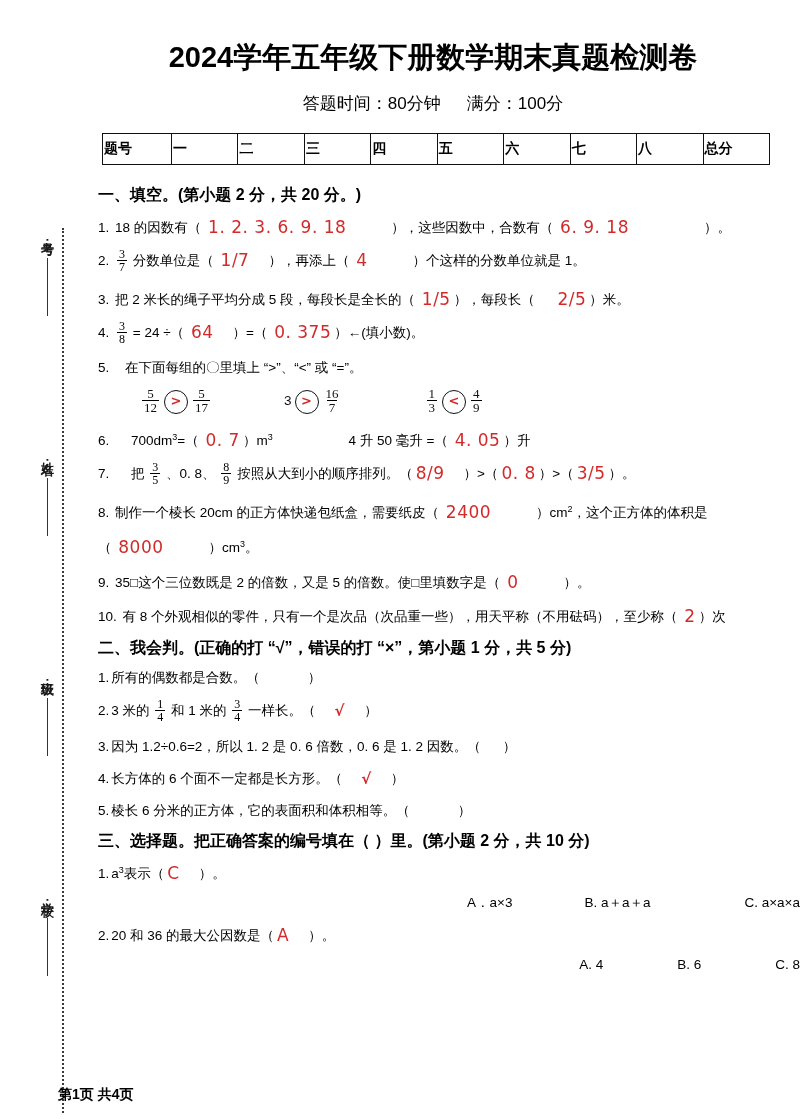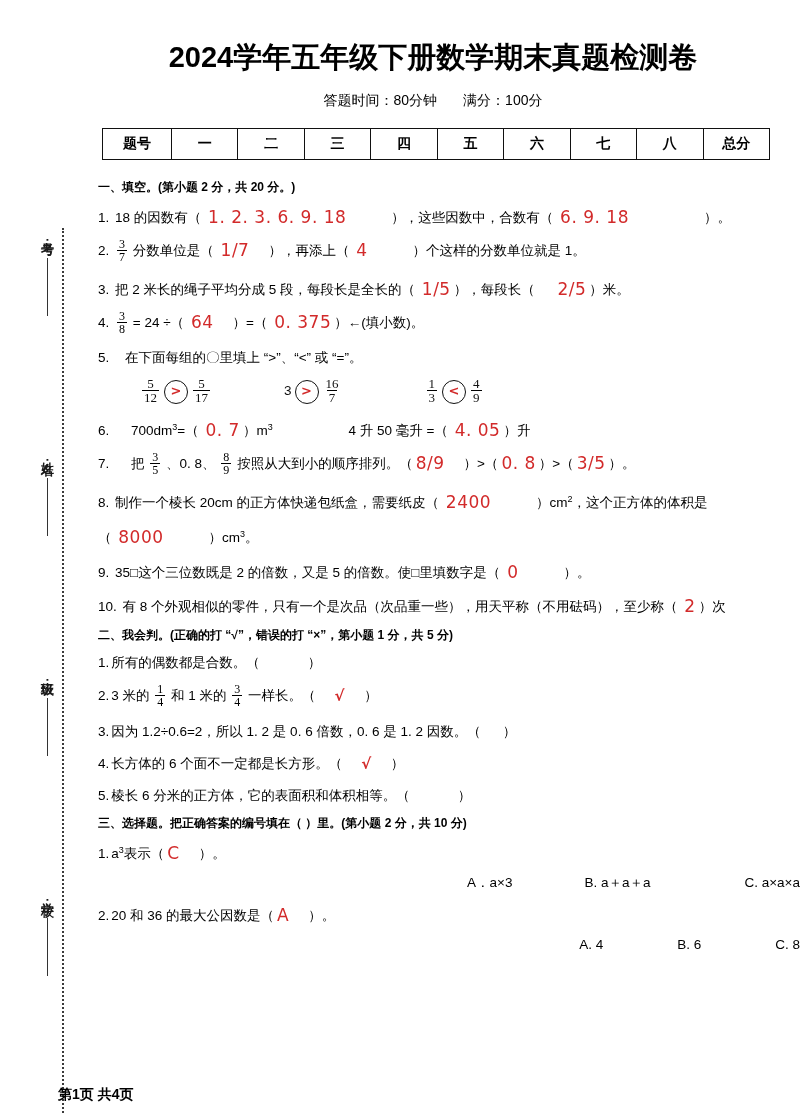--- a/index.html
+++ b/index.html
@@ -71,56 +71,56 @@
     font-size: 29px;
     letter-spacing: 0px;
     color: #000;
     white-space: nowrap;
     margin-left: -22px;
   }
   #doc-subtitle {
     margin: 14px 0 0 -22px;
     text-align: center;
     font-family: "Liberation Sans", "DejaVu Sans", sans-serif;
-    font-size: 14px;
+    font-size: 17px;
     color: #000;
   }
   #doc-subtitle .gap { display:inline-block; width: 26px; }
 
   
   #score-table {
     margin: 18px 0 0 14px;
     border-collapse: collapse;
     width: 668px;
     table-layout: fixed;
   }
   #score-table td {
     border: 1.2px solid #111;
     height: 28px;
-    text-align: center;
+    text-align: left;
     vertical-align: middle;
     font-family: "Liberation Sans", "DejaVu Sans", sans-serif;
     font-weight: bold;
     font-size: 14px;
     color: #000;
   }
   #score-table td.label-cell { width: 66px; }
   #score-table tr.score-row td { height: 30px; }
 
   
   #content {
     margin: 20px 0 0 0;
     padding-left: 10px;
     font-size: 13.5px;
     line-height: 1.25;
   }
   .sec-head {
     font-family: "Liberation Sans", "DejaVu Sans", sans-serif;
     font-weight: bold;
-    font-size: 12px;
+    font-size: 16px;
     margin: 9px 0 9px 0;
     color: #000;
   }
   .q {
     font-family: "Liberation Sans", "DejaVu Sans", sans-serif;
     font-size: 13.5px;
     margin: 0 0 10px 0;
     color: #000;
     display: block;
     line-height: 1.45;

